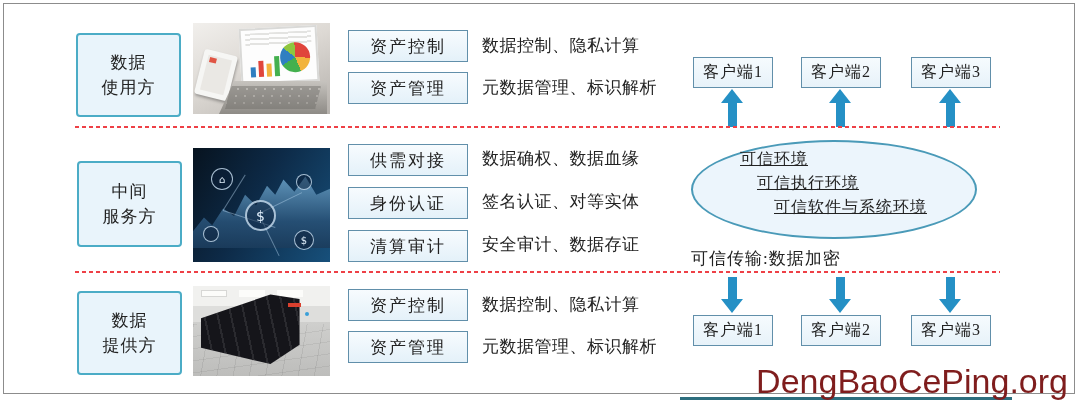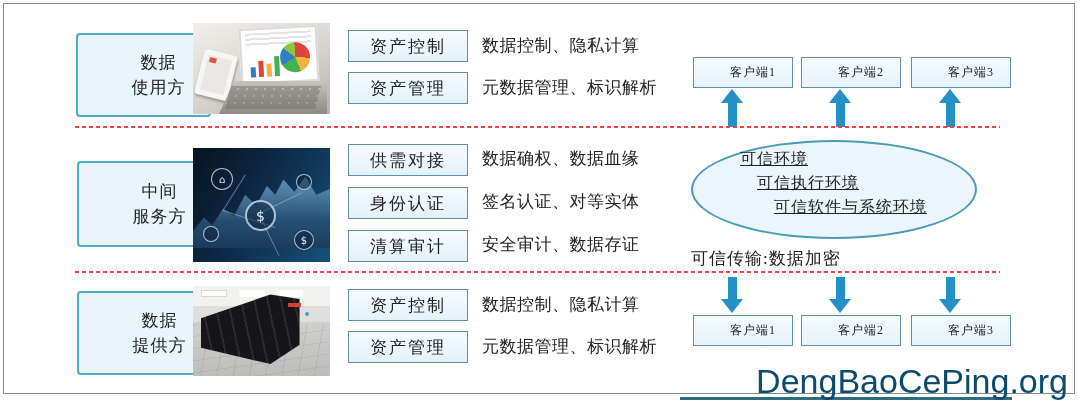--- a/index.html
+++ b/index.html
@@ -3,33 +3,33 @@
 <meta charset="utf-8">
 <style>
   html,body{margin:0;padding:0;background:#fff;}
   body{width:1080px;height:402px;position:relative;font-family:"Liberation Serif","DejaVu Serif",serif;color:#222;}
   .stage{position:absolute;inset:0;}
   .frame{position:absolute;left:3px;top:3px;width:1070px;height:389px;border:1px solid #8c8c8c;background:#fff;}
 
   
   .role-box{position:absolute;width:101px;height:80px;border:2px solid #4bacc6;border-radius:4px;
     background:#e9f4fb;display:flex;flex-direction:column;align-items:center;justify-content:center;
-    font-size:17px;line-height:25px;letter-spacing:1px;padding-left:30px;}
+    font-size:17px;line-height:25px;letter-spacing:1px;}
 
   
   .label-box{position:absolute;width:118px;height:30px;border:1.5px solid #618faa;
     background:linear-gradient(180deg,#f7fbfe 0%,#e4f1f9 100%);
     display:flex;align-items:center;justify-content:center;font-size:17px;letter-spacing:2px;}
 
   .desc{position:absolute;font-size:17px;line-height:22px;letter-spacing:.5px;white-space:nowrap;}
 
   
   .client-box{position:absolute;width:78px;height:29px;border:1.3px solid #618faa;
     background:linear-gradient(180deg,#f6fbfe 0%,#e7f2f9 100%);
-    display:flex;align-items:center;justify-content:center;font-size:12px;letter-spacing:1px;padding-left:20px;}
+    display:flex;align-items:center;justify-content:center;font-size:16px;letter-spacing:1px;}
 
   
   .dashline{position:absolute;height:2px;
     background:repeating-linear-gradient(90deg,#ee4046 0 4px,transparent 4px 7px);}
 
   
   .arrow{position:absolute;width:22px;display:flex;flex-direction:column;align-items:center;}
   .arrow .stem{width:9px;flex:1;background:#2590c5;}
   .arrow .head-up{width:0;height:0;border-left:11px solid transparent;border-right:11px solid transparent;
     border-bottom:14px solid #2590c5;}
@@ -96,21 +96,21 @@
                repeating-linear-gradient(172deg,rgba(0,0,0,.06) 0 1px,transparent 1px 12px);}
   .p3-rack{position:absolute;left:8px;top:7px;width:112px;height:74px;background:#15151a;
     clip-path:polygon(0 34%,62% 2%,88% 8%,88% 70%,62% 96%,0 74%);}
   .p3-rack::after{content:"";position:absolute;inset:0;
     background:repeating-linear-gradient(78deg,rgba(255,255,255,.09) 0 2px,transparent 2px 13px);}
   .p3-led{position:absolute;left:95px;top:17px;width:13px;height:4px;background:#d9402e;}
   .p3-dot{position:absolute;left:112px;top:26px;width:4px;height:4px;border-radius:50%;background:#3aa0d8;}
 
   
   .watermark{position:absolute;right:12px;bottom:1px;font-family:"Liberation Sans",sans-serif;
-    font-size:34px;color:#0c4a6e;white-space:nowrap;}
+    font-size:34px;color:#7f1d1d;white-space:nowrap;}
   .wm-underline{position:absolute;left:680px;top:397px;width:332px;height:3px;background:#2d6e7e;}
 </style>
 </head>
 <body>
 
 <div class="stage">
   <div class="frame"></div>
 
   <div class="role-box" style="left:76px;top:33px;">
     <span>数据</span>

